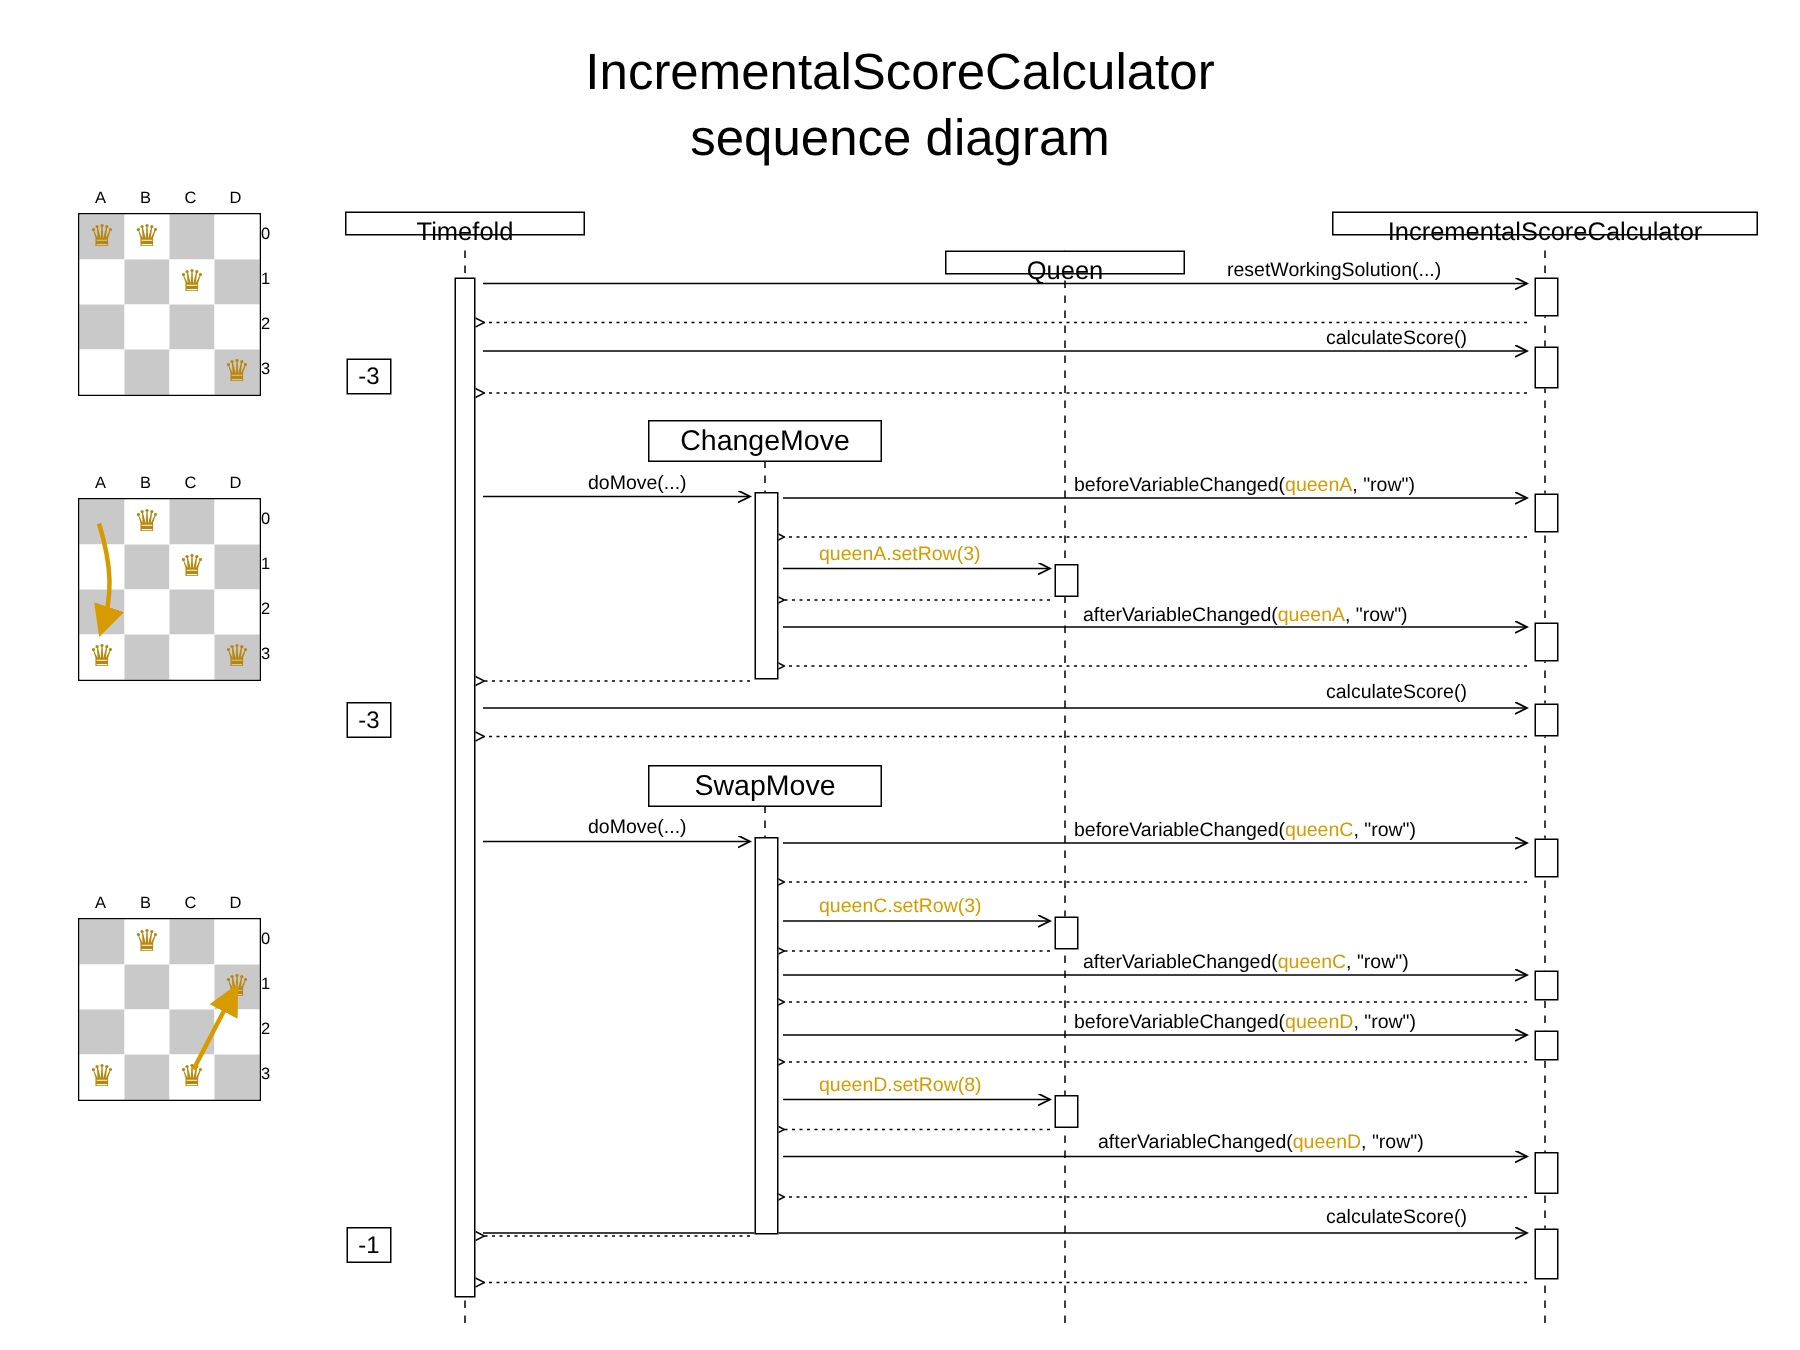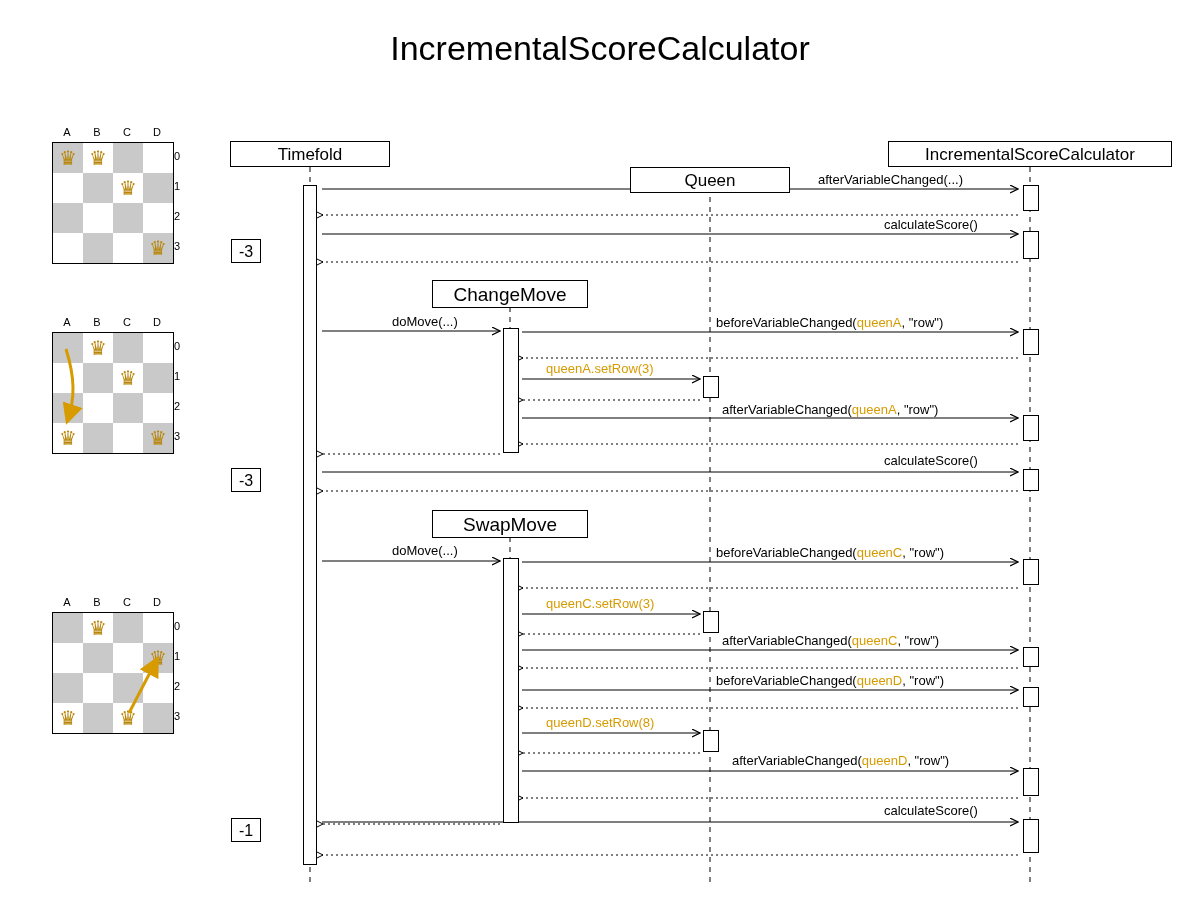--- a/index.html
+++ b/index.html
@@ -76,21 +76,21 @@
   .arrow-svg { position: absolute; left: 0; top: 0; overflow: visible; }
 
   
   .lifeline-head {
     position: absolute;
     border: 1px solid #000;
     background: #ffffff;
     text-align: center;
     font-size: 17px;
     line-height: 26px;
-    height: 26px;
+    height: 16px;
     box-sizing: border-box;
     font-family: "Liberation Sans", sans-serif;
   }
   .frame-head {
     position: absolute;
     border: 1px solid #000;
     background: #ffffff;
     text-align: center;
     font-size: 19px;
     line-height: 28px;
@@ -124,20 +124,21 @@
   .accent { color: #d79b00; }
   .msg-label.accent-all { color: #d79b00; }
 </style>
 </head>
 <body>
 
 <div class="canvas">
 
   <div class="title">
     <span>IncrementalScoreCalculator</span>
+    <span class="l2">sequence diagram</span>
   </div>
 
   <div class="board" style="left:40px; top:130px; width:160px; height:150px;">
     <div class="col-label" style="left:12px; top:-4px;">A</div>
     <div class="col-label" style="left:42px; top:-4px;">B</div>
     <div class="col-label" style="left:72px; top:-4px;">C</div>
     <div class="col-label" style="left:102px; top:-4px;">D</div>
     <div class="board-grid">
       <div class="cell dark" style="left:0px;top:0px;"></div>
       <div class="cell light" style="left:30px;top:0px;"></div>
@@ -343,21 +344,21 @@
     <span>-3</span>
   </div>
   <div class="score-box" style="left:231px; top:468px;">
     <span>-3</span>
   </div>
   <div class="score-box" style="left:231px; top:818px;">
     <span>-1</span>
   </div>
 
   <div class="msg-label" style="left:818px; top:172px;">
-    <span>afterVariableChanged(...)</span>
+    <span>resetWorkingSolution(...)</span>
   </div>
   <div class="msg-label" style="left:884px; top:217px;">
     <span>calculateScore()</span>
   </div>
 
   <div class="msg-label" style="left:392px; top:314px;">
     <span>doMove(...)</span>
   </div>
   <div class="msg-label" style="left:716px; top:315px;">
     <span>beforeVariableChanged(</span><span class="accent">queenA</span><span>, "row")</span>

